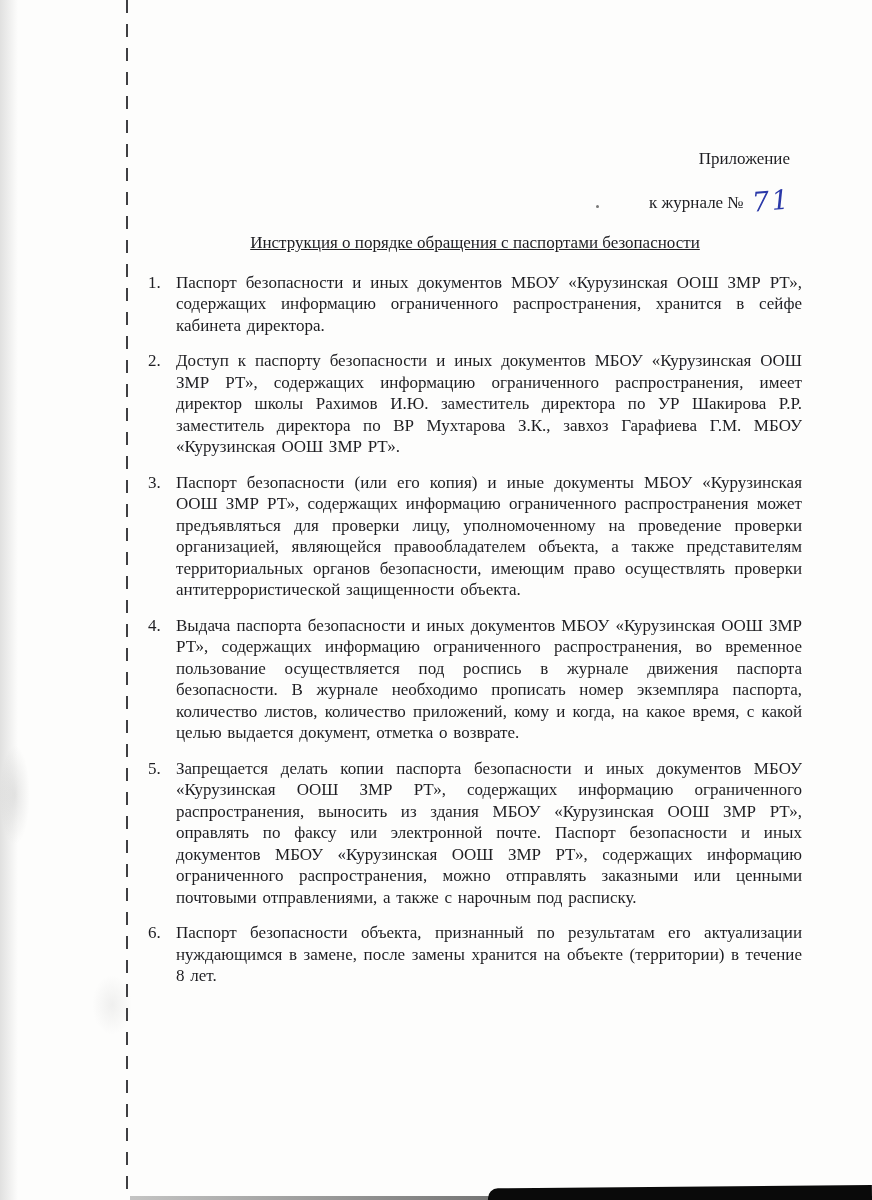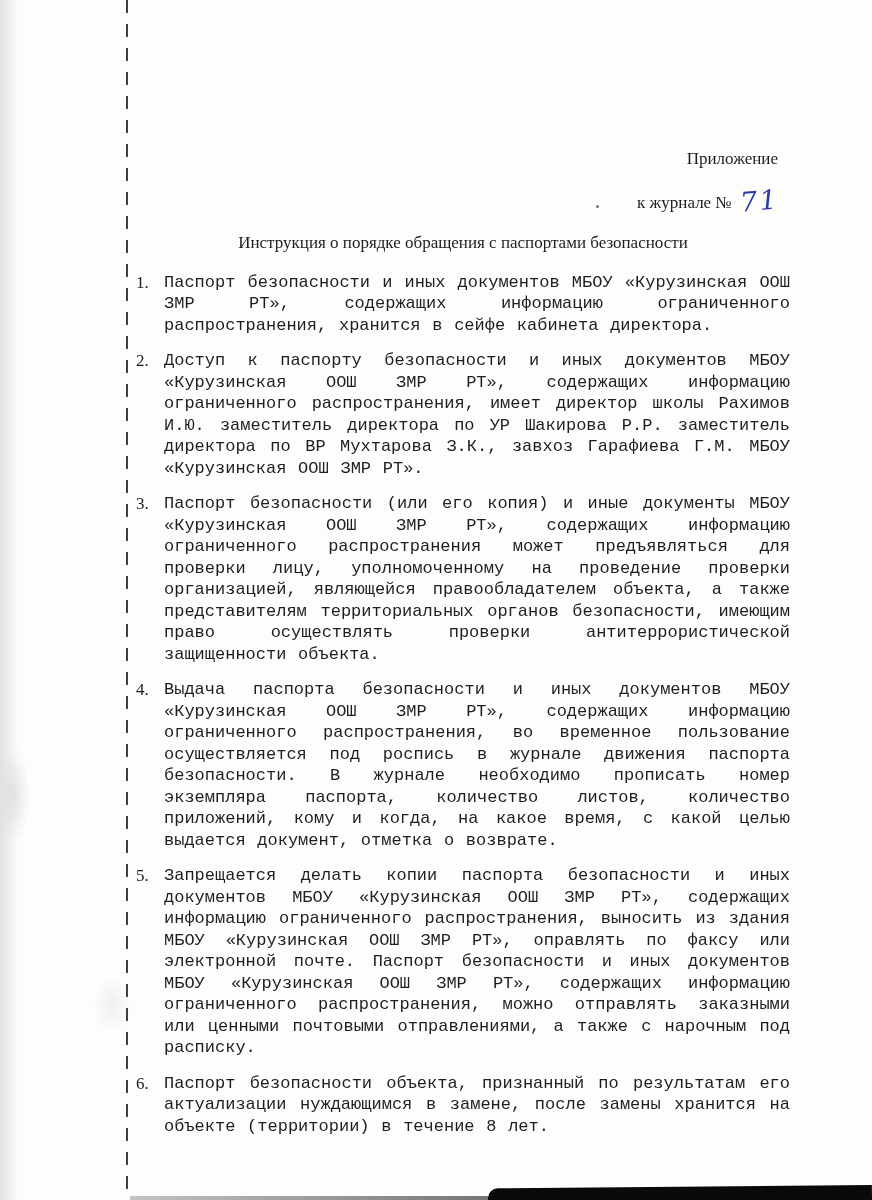--- a/index.html
+++ b/index.html
@@ -21,36 +21,36 @@
     background: repeating-linear-gradient(to bottom, #3f3f42 0px, #3f3f42 13px, transparent 13px, transparent 24px);
   }
   .smudge {
     position: absolute; left: 0px; top: 745px; width: 30px; height: 100px;
     background: radial-gradient(ellipse at center, rgba(110,110,110,0.16), rgba(110,110,110,0) 70%);
   }
   .smudge2 {
     position: absolute; left: 92px; top: 975px; width: 40px; height: 60px;
     background: radial-gradient(ellipse at center, rgba(120,120,120,0.10), rgba(120,120,120,0) 70%);
   }
-  .content { position: absolute; left: 136px; top: 148px; width: 654px; }
+  .content { position: absolute; left: 148px; top: 148px; width: 654px; }
 
   .header-block { text-align: right; padding-right: 12px; font-size: 17px; line-height: 21.5px; }
   .hline { margin: 0 0 19px 0; }
   .handwritten {
     display: inline-block; font-size: 27px; line-height: 20px;
     font-style: italic; letter-spacing: 2px;
     transform: rotate(-5deg) translateY(2px); margin-left: 8px;
     font-family: "DejaVu Serif", serif;
   }
-  .title { margin: 14px 0 18px 0; text-align: center; font-size: 17px; line-height: 21.5px; }
+  .title { margin: 14px 0 18px 0; text-align: center; font-size: 17px; line-height: 21.5px; text-decoration: underline; }
 
   ol.items { list-style: none; margin: 0; padding: 0; }
   ol.items li { display: flex; margin-bottom: 14px; }
   .num { width: 28px; flex: 0 0 28px; font-size: 17px; line-height: 21.5px; }
-  .body-par { flex: 1; min-width: 0; font-family: Liberation Mono, monospace; }
+  .body-par { flex: 1; min-width: 0; }
   .body-par p {
     margin: 0; font-size: 17px; line-height: 21.5px;
     text-align: justify; word-spacing: 1.5px;
   }
 
   .dot-artifact {
     position: absolute; left: 596px; top: 205px; width: 3px; height: 3px;
     background: #555; border-radius: 50%; opacity: 0.8;
   }
   .bottom-thin {

